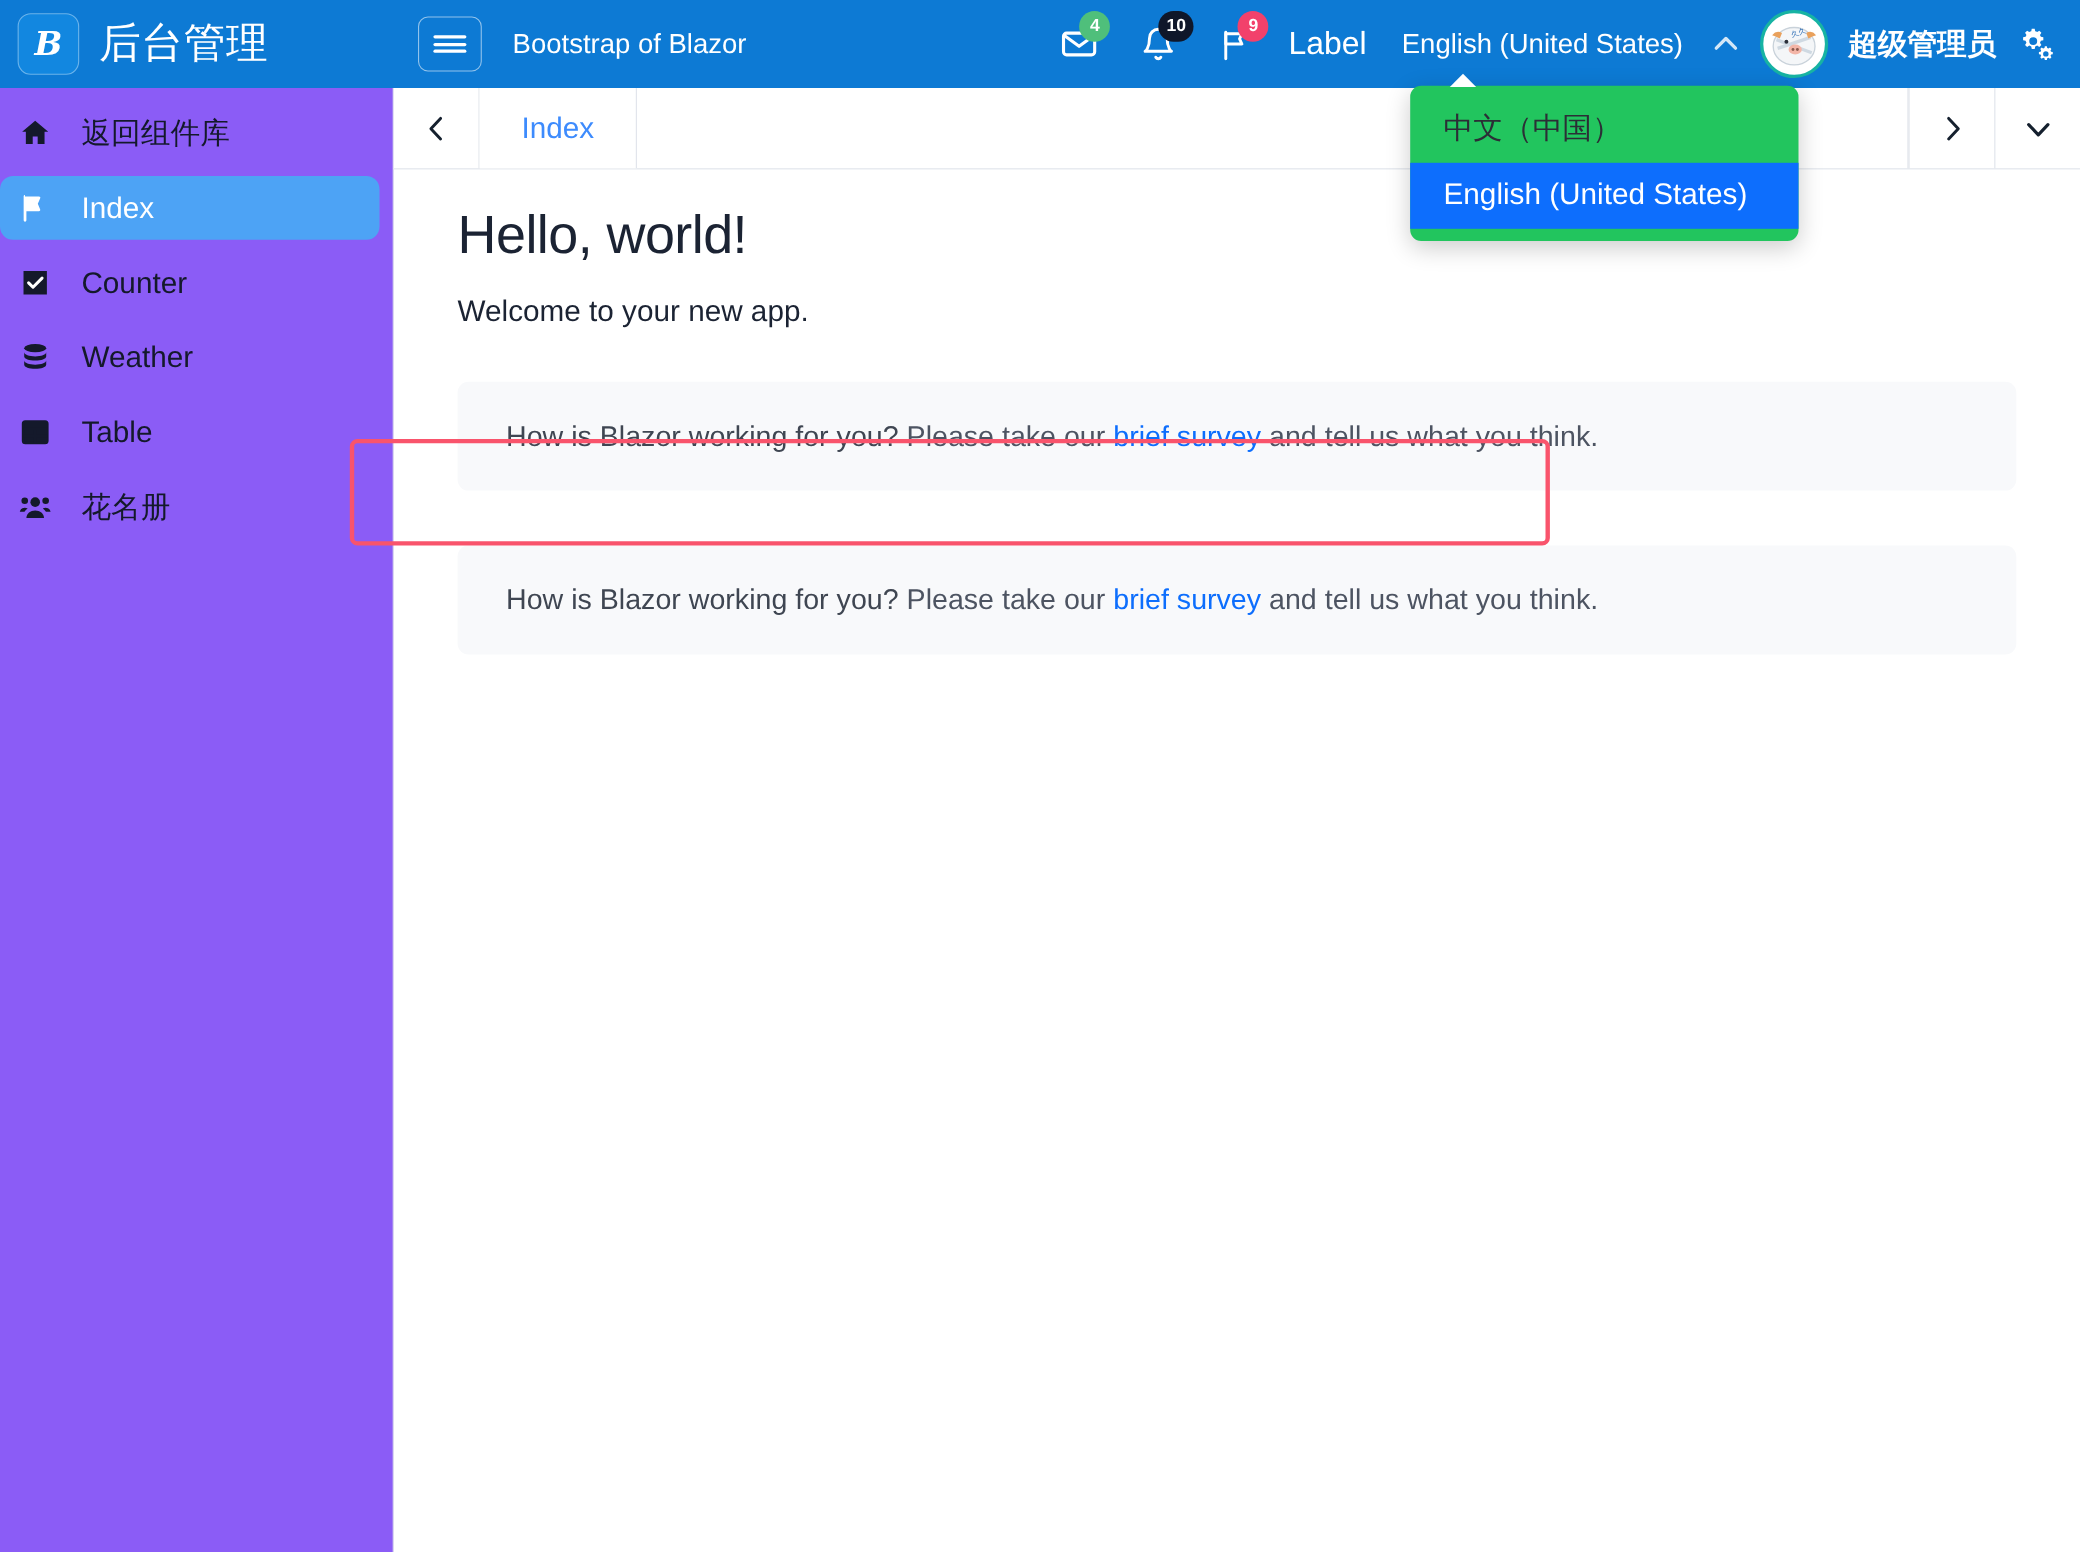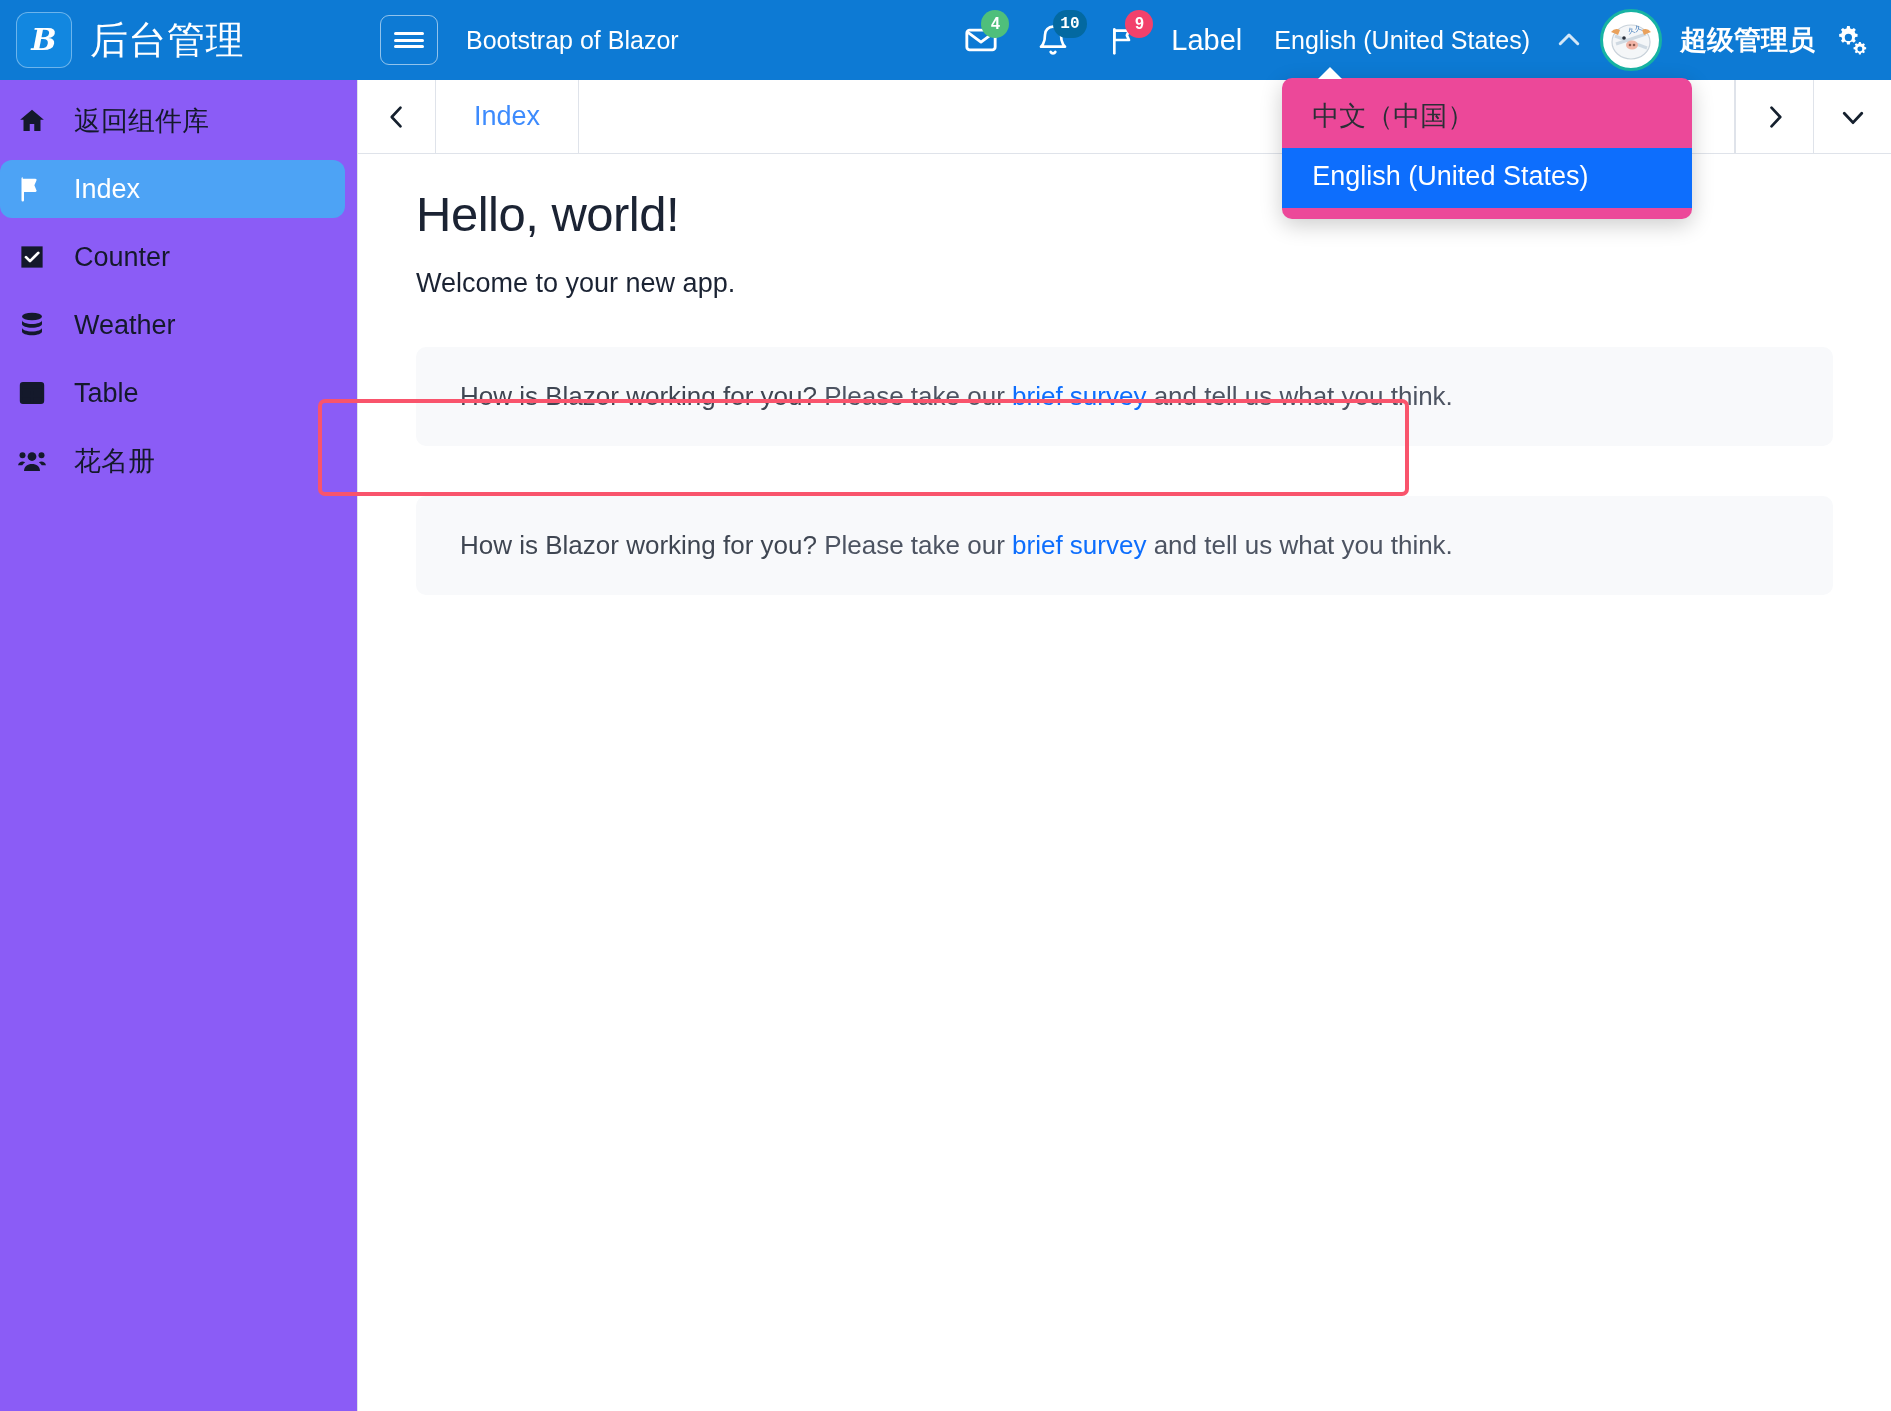--- a/index.html
+++ b/index.html
@@ -121,21 +121,21 @@
     padding: 0 7px;
     border-radius: 14px;
     font-size: 16px;
     line-height: 28px;
     text-align: center;
     color: #ffffff;
     font-weight: 700;
     white-space: nowrap;
   }
   .badge.green { background: #4fbf7b; }
-  .badge.amber { background: #0369a1; font-family: Liberation Mono, monospace; }
+  .badge.amber { background: #0f172a; }
   .badge.pink  { background: #f2416b; }
 
   .label-text {
     font-size: 29px;
     color: #ffffff;
     margin-right: 32px;
     white-space: nowrap;
   }
 
   .lang-dropdown-wrap {
@@ -156,22 +156,22 @@
     width: 34px; height: 34px;
     display: flex; align-items: center; justify-content: center;
     cursor: pointer;
   }
 
   
   .lang-menu {
     position: absolute;
     top: 78px;
     left: 8px;
-    width: 410px;
-    background: #ec4899;
+    width: 353px;
+    background: #22c55e;
     border-radius: 10px;
     box-shadow: 0 6px 22px rgba(0,0,0,.20);
     padding: 10px 0 11px 0;
     z-index: 60;
   }
   .lang-menu::before {
     content: "";
     position: absolute;
     top: -11px;
     left: 36px;

